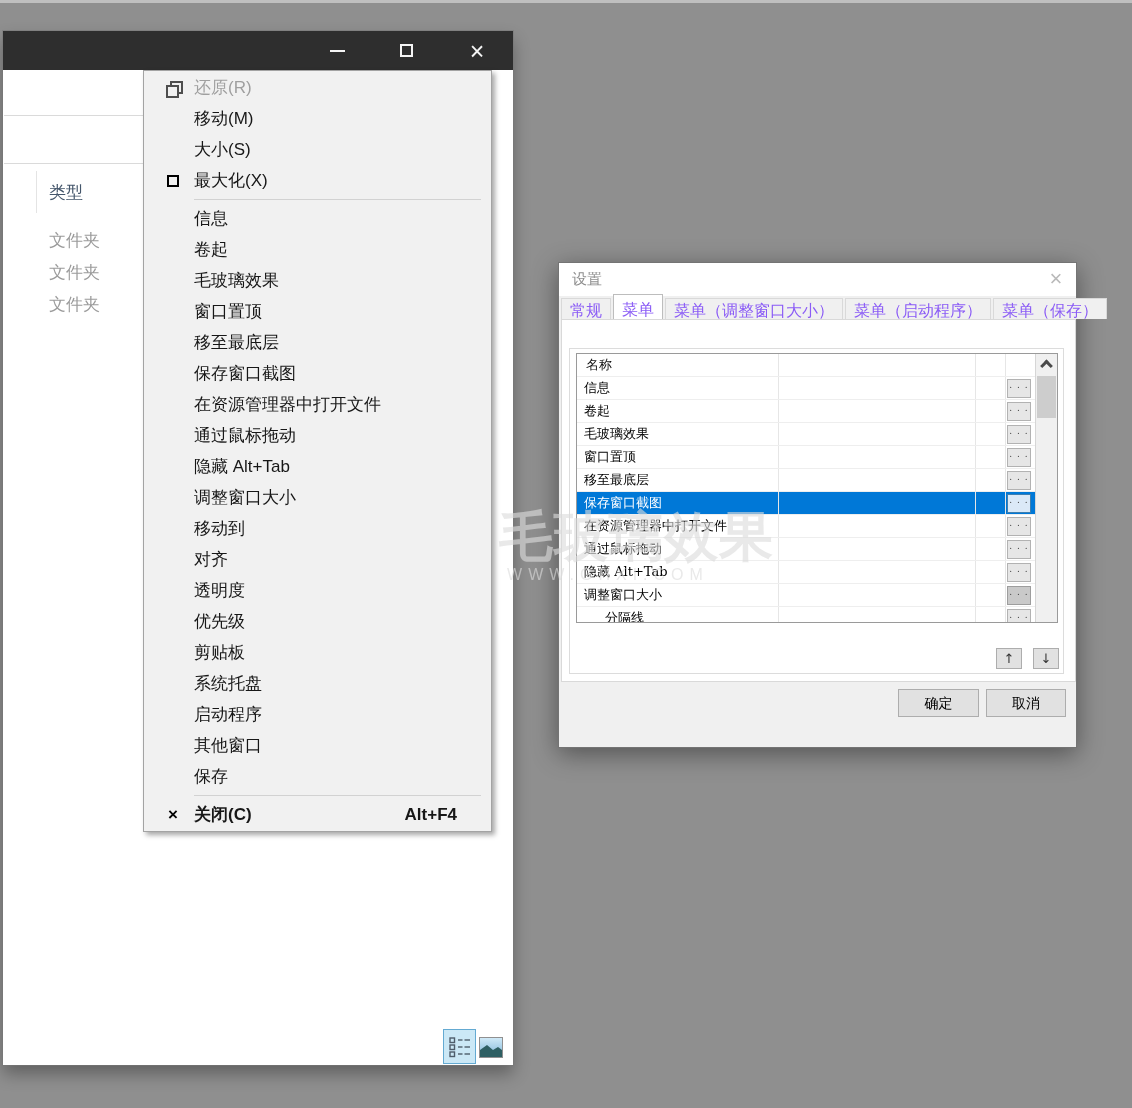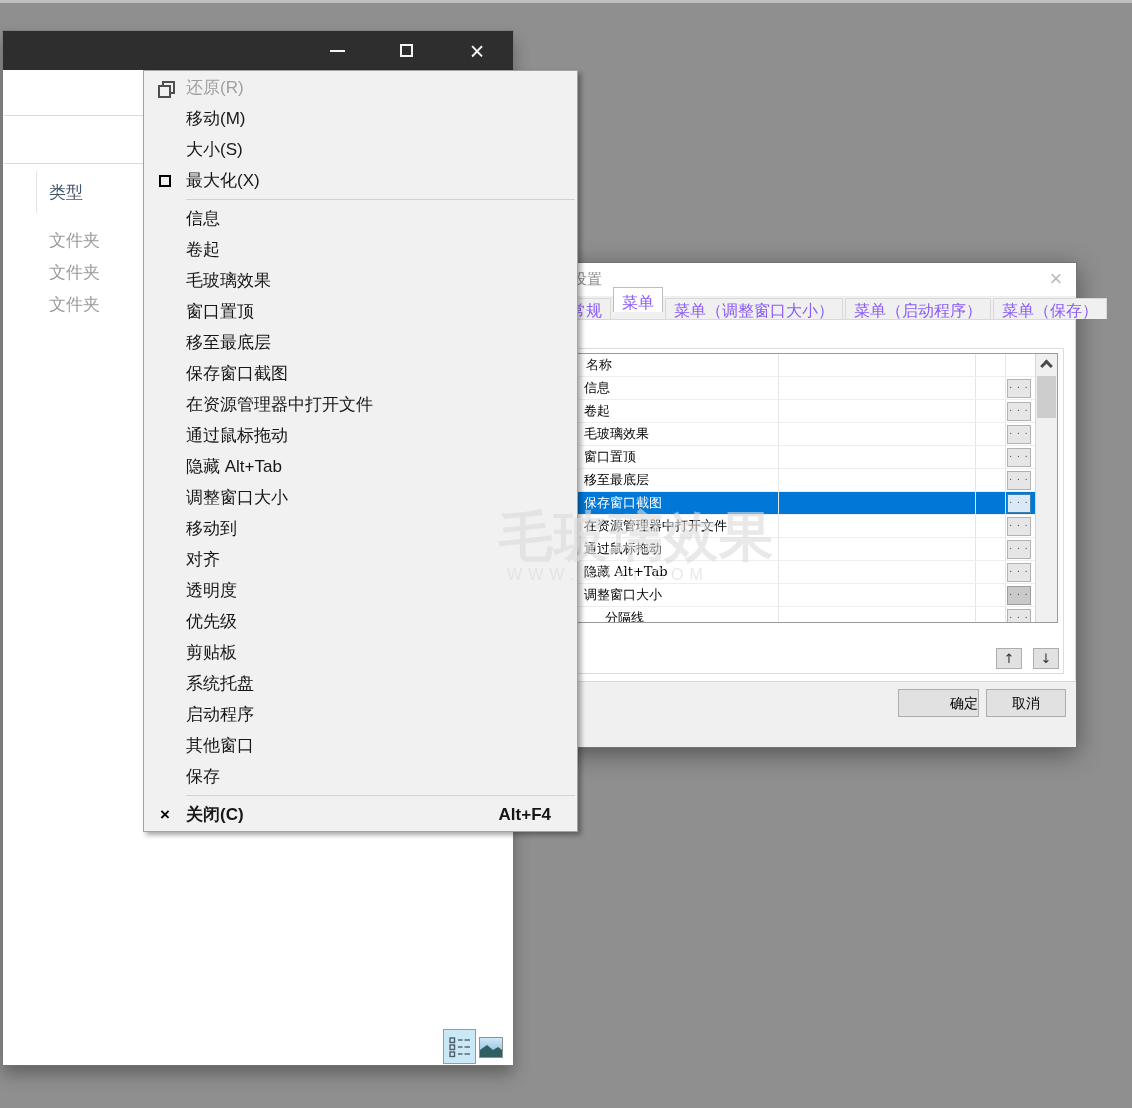--- a/index.html
+++ b/index.html
@@ -21,22 +21,22 @@
   .hline1 { top:84px; } .hline2 { top:132px; }
   .col-sep { position:absolute; left:33px; top:140px; height:42px; border-left:1px solid #e4e4e4; }
   .col-header { position:absolute; left:46px; top:150px; font-size:17px; color:#44566b; }
   .file-row { position:absolute; left:46px; font-size:17px; color:#9b9b9b; }
   .fr0 { top:198px; } .fr1 { top:230px; } .fr2 { top:262px; }
   .view-toggle { position:absolute; display:flex; align-items:center; justify-content:center; }
   .vt-details { left:440px; top:998px; width:33px; height:35px; background:#cbe8f6; border:1px solid #64aad2; }
   .vt-thumb   { left:476px; top:1006px; width:24px; height:21px; border:1px solid #909090; background:#fff; }
 
   
-  .sysmenu { position:absolute; left:143px; top:70px; width:435px; background:#f1f1f1;
-             border:1px solid #a3a3a3; box-shadow:3px 3px 5px rgba(0,0,0,.35); padding:1px 0; z-index:5; }
+  .sysmenu { position:absolute; left:143px; top:70px; width:349px; background:#f1f1f1;
+             border:1px solid #a3a3a3; box-shadow:3px 3px 5px rgba(0,0,0,.35); padding:1px 8px; z-index:5; }
   .mi { display:flex; align-items:center; height:31px; font-size:17px; color:#171717; cursor:default; }
   .mi-icon { width:42px; display:flex; align-items:center; justify-content:center; flex:none; }
   .mi-label { flex:1; white-space:nowrap; }
   .mi-shortcut { margin-right:26px; font-weight:bold; }
   .mi.disabled .mi-label { color:#9f9f9f; }
   .mi.bold .mi-label { font-weight:bold; }
   .msep { height:1px; background:#d2d2d2; margin:3px 2px 3px 42px; }
   .icon-restore { position:relative; width:14px; height:14px; }
   .icon-restore::before { content:""; position:absolute; left:4px; top:0; width:9px; height:9px; border:2px solid #4e4e4e; }
   .icon-restore::after  { content:""; position:absolute; left:0; top:4px; width:9px; height:9px; border:2px solid #4e4e4e; background:#f1f1f1; }
@@ -48,21 +48,21 @@
   .dialog { position:absolute; left:558px; top:262px; width:519px; height:486px; background:#f0f0f0;
             border:1px solid #747474; box-shadow:0 6px 24px rgba(0,0,0,.42);
             font-family:"DejaVu Serif","Liberation Serif",serif; z-index:4; }
   .dlg-titlebar { position:absolute; left:0; top:0; right:0; height:33px; background:#fff; }
   .dlg-title { position:absolute; left:13px; top:7px; font-size:15px; color:#8d8d8d; }
   .dlg-close { position:absolute; right:7px; top:4px; width:26px; height:25px; color:#b9b9b9;
                font-size:22px; line-height:24px; text-align:center; font-family:"Liberation Sans",sans-serif; }
   .tabs { position:absolute; left:2px; top:32px; height:25px; display:flex; align-items:flex-end; z-index:2; }
   .tab { height:21px; margin-bottom:1px; margin-right:2px; padding:2px 8px 0; font-size:16px; color:#8b5cf6;
          background:#f0f0f0; border:1px solid #d9d9d9; border-bottom:none; white-space:nowrap; }
-  .tab.sel { height:25px; margin-bottom:8px; padding-top:5px; background:#fff; border-color:#bdbdbd; }
+  .tab.sel { height:25px; margin-bottom:1px; padding-top:5px; background:#fff; border-color:#bdbdbd; }
   .tabpage { position:absolute; left:2px; top:56px; width:515px; height:363px; background:#fff; border:1px solid #d9d9d9; }
   .groupbox { position:absolute; left:10px; top:85px; width:495px; height:326px; border:1px solid #dcdcdc; }
   .table { position:absolute; left:17px; top:90px; width:482px; height:270px; background:#fff;
            border:1px solid #9a9a9a; overflow:hidden; }
   .trow { display:flex; align-items:center; width:458px; height:23px; border-bottom:1px solid #eeeeee; font-size:13px; color:#000; }
   .tc { height:100%; display:flex; align-items:center; border-right:1px solid #e6e6e6; overflow:hidden; white-space:nowrap; }
   .c1 { width:202px; padding-left:7px; } .c2 { width:197px; } .c3 { width:30px; }
   .thead .c1 { padding-left:9px; color:#111; }
   .trow.selected { background:#0078d7; color:#fff; }
   .dots { width:24px; height:19px; margin-left:1px; background:#e6e6e6; border:1px solid #b2b2b2;
@@ -76,21 +76,21 @@
   .vs-up { top:0; } .vs-down { bottom:0; }
   .chev { width:9px; height:9px; border-left:3px solid #4a4a4a; border-top:3px solid #4a4a4a; }
   .chev.up { transform:rotate(45deg) translate(1px,1px); }
   .chev.down { transform:rotate(225deg) translate(2px,2px); }
   .vs-thumb { position:absolute; left:1px; right:1px; top:22px; height:42px; background:#cdcdcd; }
   .mini-btn { position:absolute; top:385px; width:26px; height:21px; background:#e1e1e1; border:1px solid #adadad;
               font-size:13px; text-align:center; line-height:18px; color:#333; font-family:"DejaVu Sans",sans-serif; }
   .btn-up { left:437px; } .btn-down { left:474px; }
   .dlg-btn { position:absolute; top:426px; height:28px; background:#e1e1e1; border:1px solid #adadad;
              font-size:14px; color:#000; text-align:center; line-height:26px; font-family:inherit; }
-  .btn-ok { left:339px; width:81px;text-align:right; } .btn-cancel { left:427px; width:80px; }
+  .btn-ok { left:339px; width:81px; } .btn-cancel { left:427px; width:80px; }
 
   
   .watermark { position:absolute; left:499px; top:508px; width:218px; z-index:10; pointer-events:none;
                color:#dcdcdc; opacity:.62; text-align:center; }
   .wm1 { font-size:54px; font-weight:bold; line-height:1.05; white-space:nowrap; letter-spacing:1px; }
   .wm2 { font-size:16px; letter-spacing:6px; margin-top:1px; white-space:nowrap; }
 </style>
 </head>
 <body>
 

